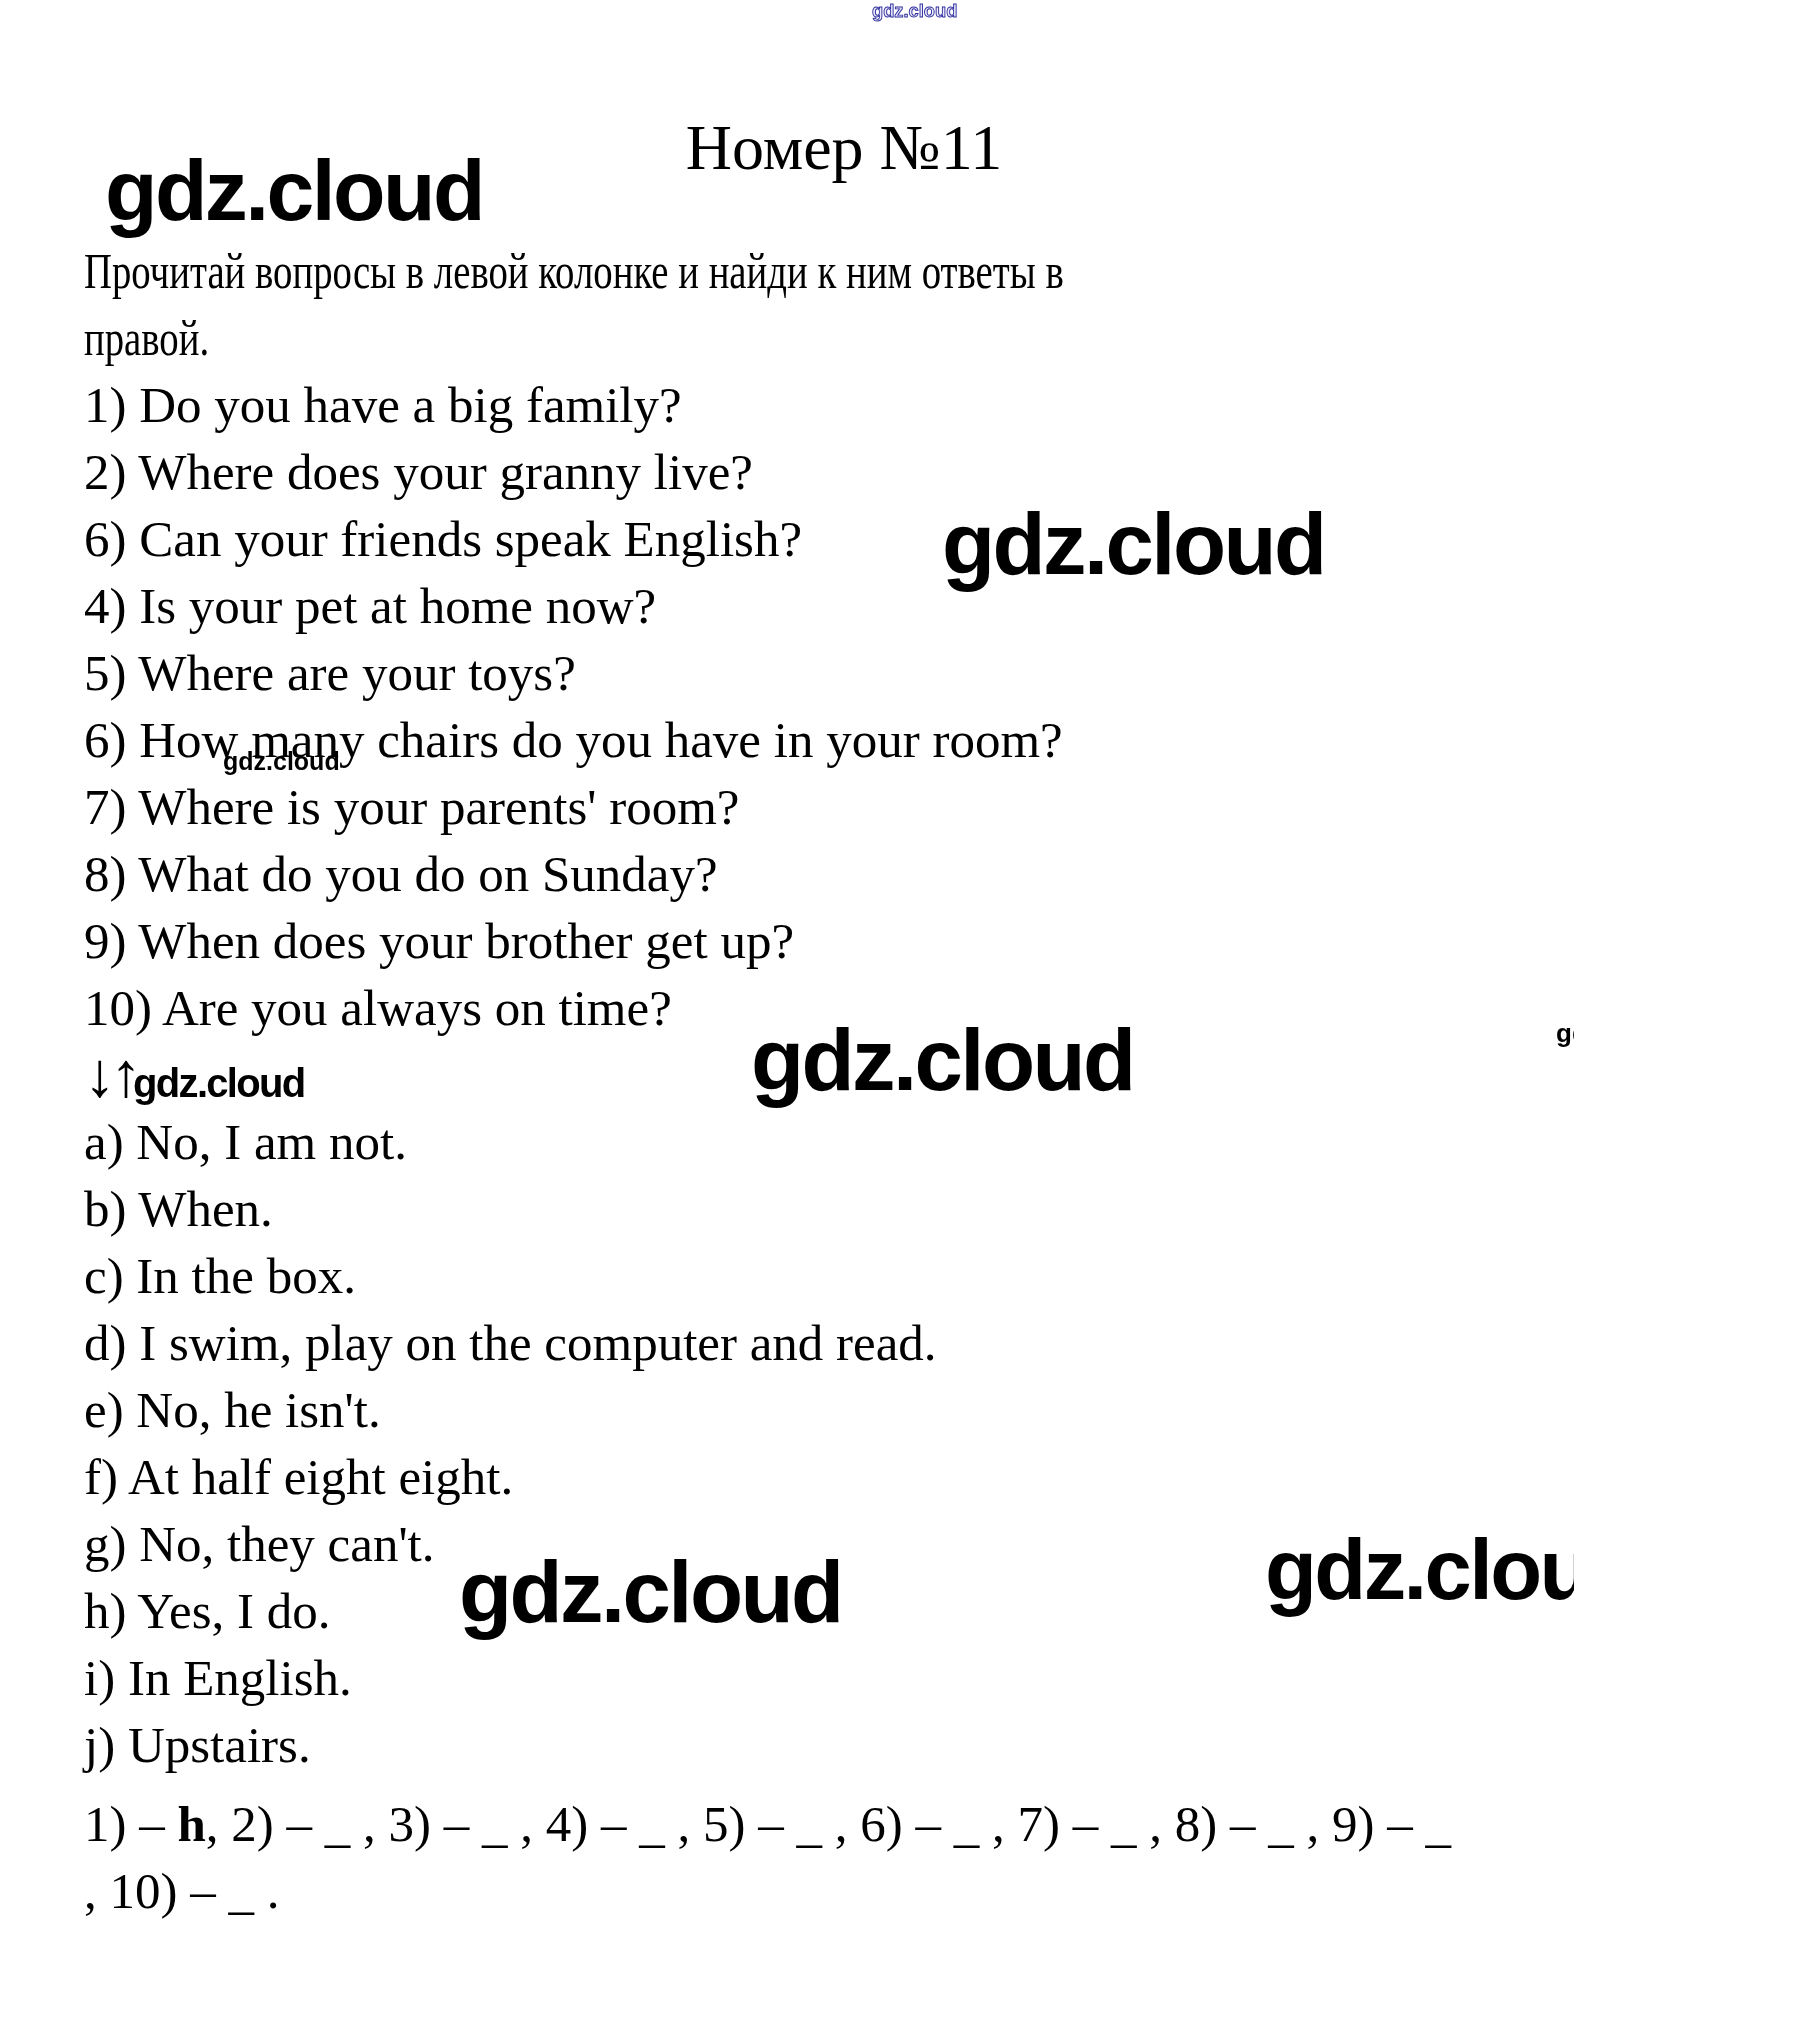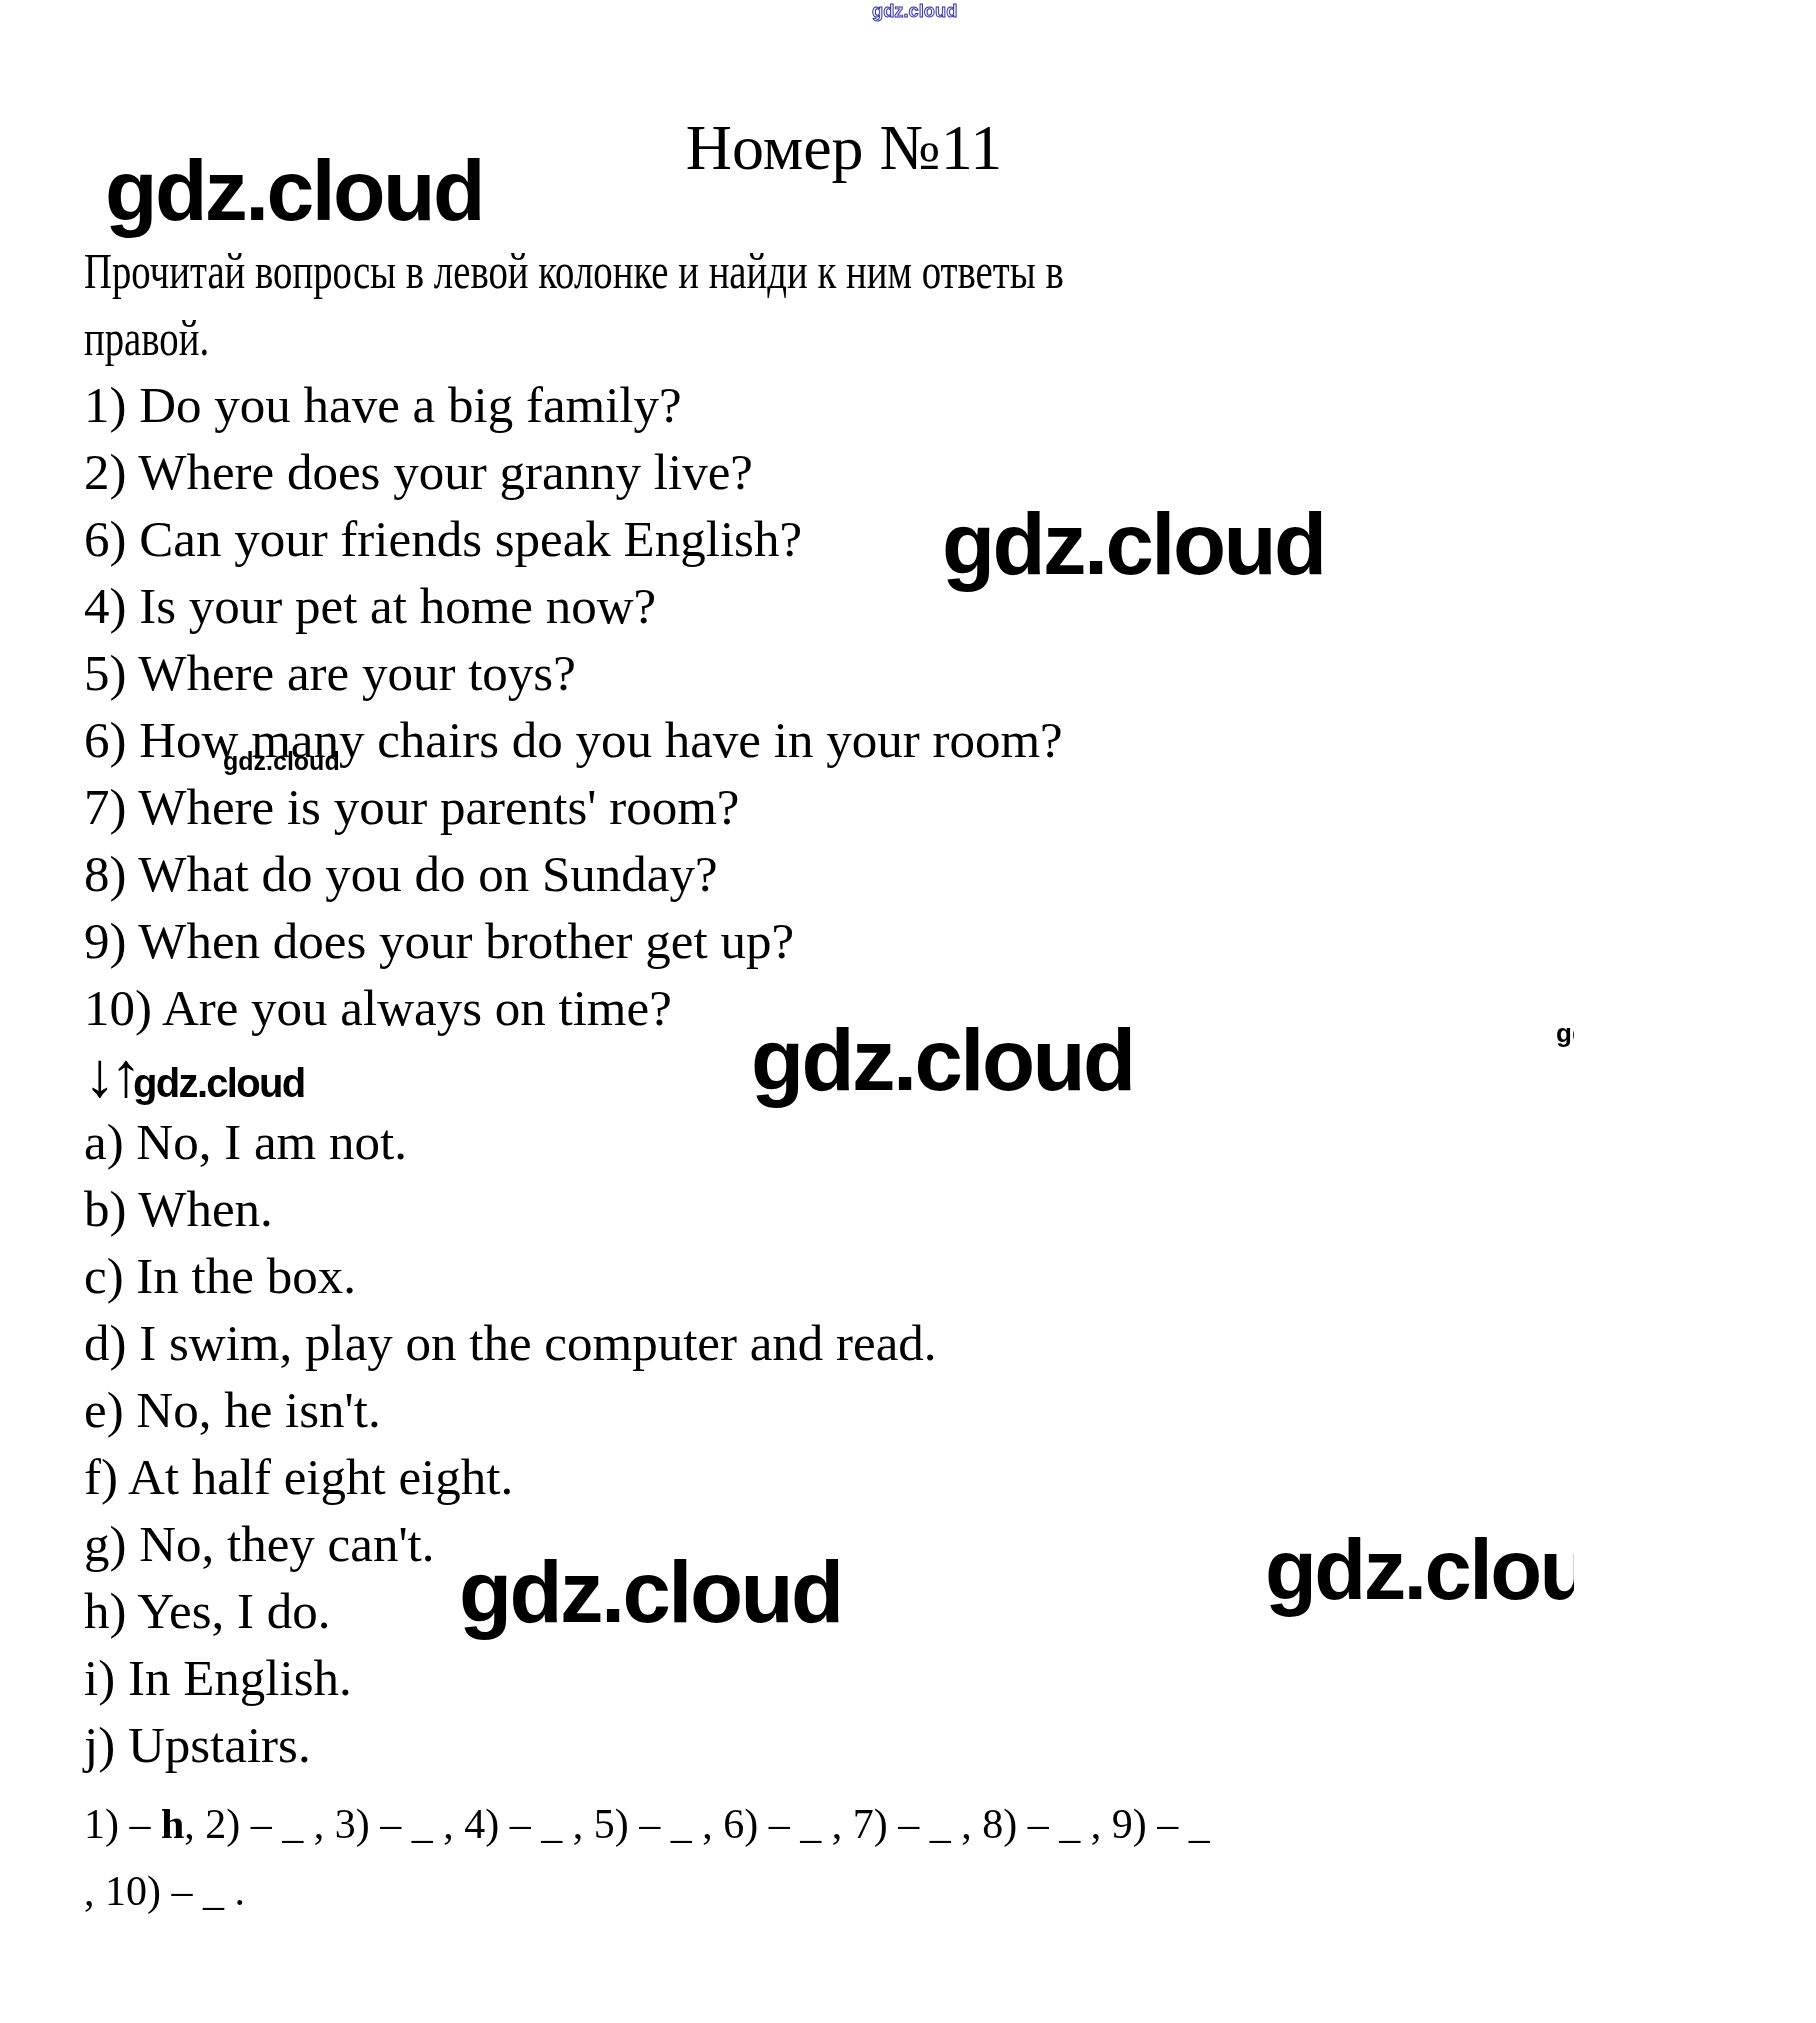--- a/index.html
+++ b/index.html
@@ -48,21 +48,21 @@
     font-family: "Liberation Sans", sans-serif;
     font-weight: 700;
     font-size: 40px;
     line-height: 52px;
     letter-spacing: -1.7px;
     margin-left: -3.5px;
   }
   
   .matching { margin-top: 12.2px; }
   .match-line {
-    font-size: 42px;
+    font-size: 51px;
     line-height: 67px;
     white-space: nowrap;
   }
   .match-line b { font-weight: bold; }
   
   .wm {
     position: absolute;
     font-family: "Liberation Sans", sans-serif;
     font-weight: 700;
     color: #000000;

